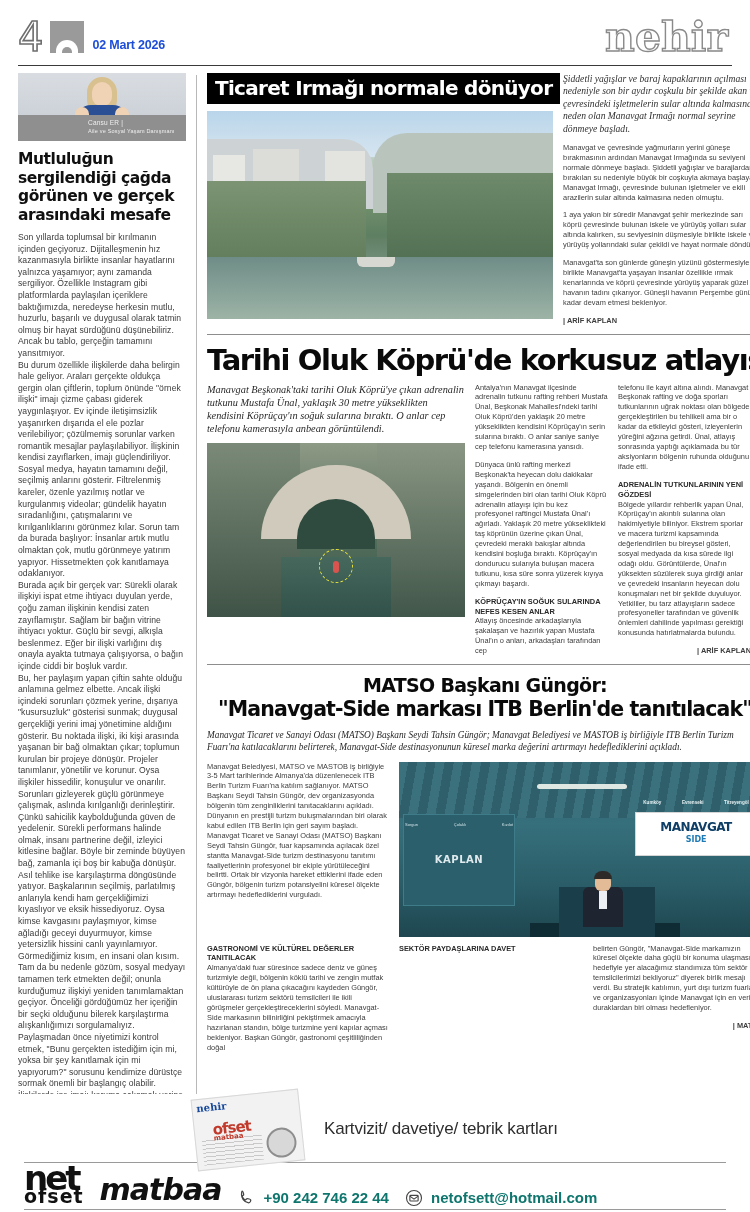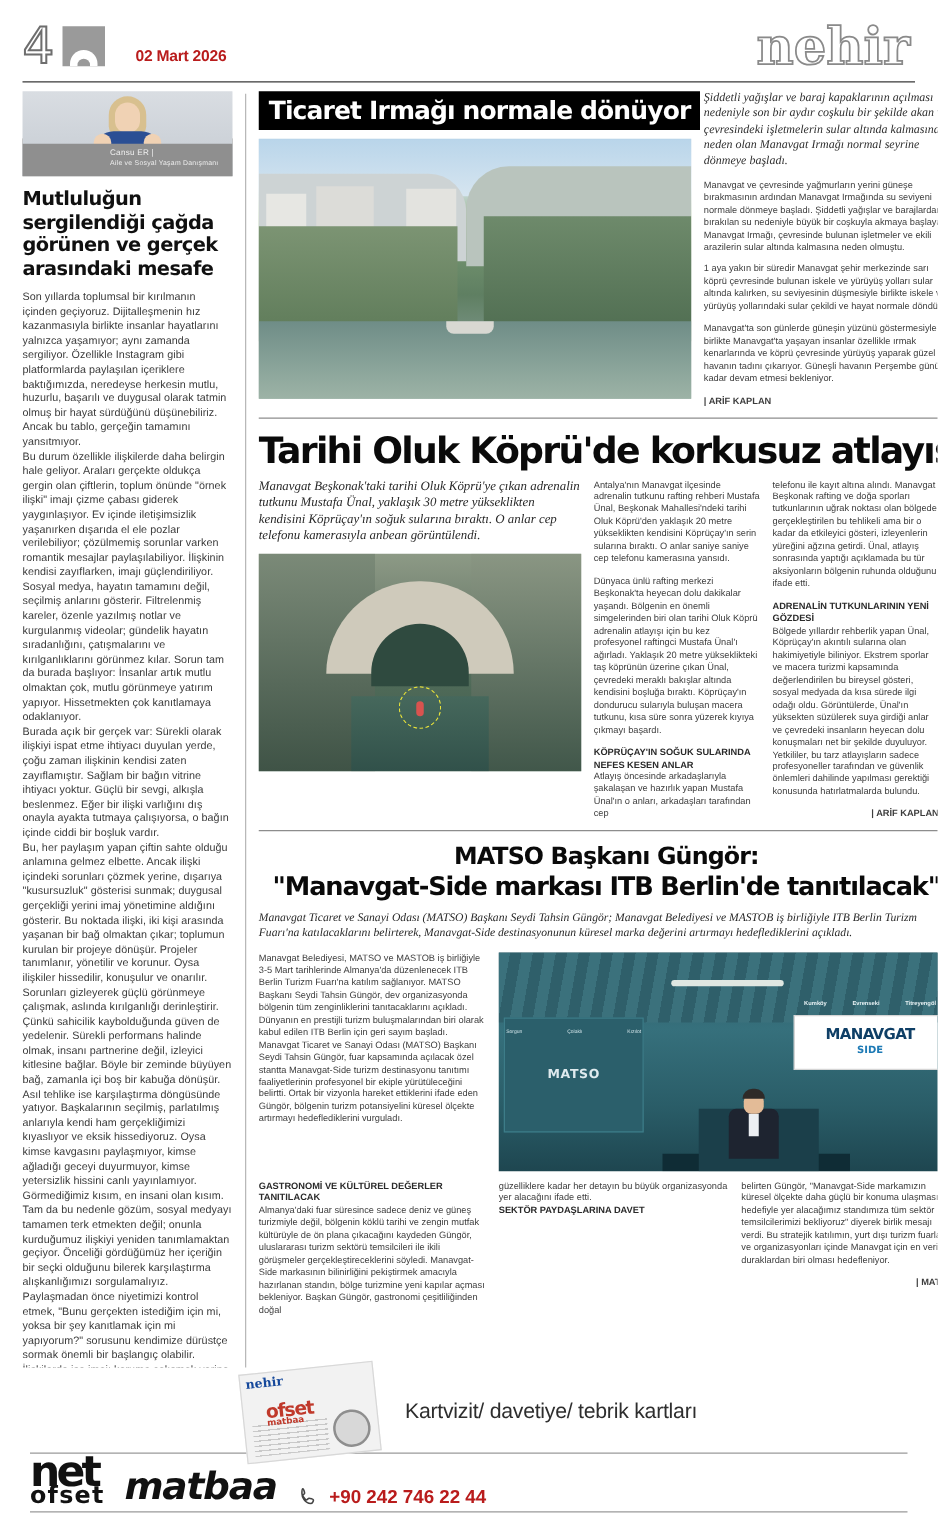--- a/index.html
+++ b/index.html
@@ -37,22 +37,22 @@
     width: 22px; height: 13px; background: #ffffff;
     border-top-left-radius: 11px; border-top-right-radius: 11px;
   }
   .mast-logo .arch-in {
     position: absolute; left: 50%; bottom: 0; transform: translateX(-50%);
     width: 10px; height: 6px; background: #9a9a9a;
     border-top-left-radius: 5px; border-top-right-radius: 5px;
   }
   .mast-date {
     font-family: "Liberation Sans", sans-serif;
-    font-size: 12.5px; font-weight: 700; color: #b91c1c;
-    margin-bottom: 3px; letter-spacing: -0.2px; margin-left: 16px;
+    font-size: 12.5px; font-weight: 700; color: #1d4ed8;
+    margin-bottom: 3px; letter-spacing: -0.2px;
   }
   .mast-brand {
     font-family: "DejaVu Serif", serif;
     font-size: 41px; font-weight: 700; line-height: 40px;
     color: #ffffff;
     -webkit-text-stroke: 1.4px #8a8a8a;
     letter-spacing: 0px;
     padding-right: 4px;
   }
   .rule-main { border-top: 1.6px solid #3a3a3a; margin-top: 5px; }
@@ -273,21 +273,21 @@
     position: relative;
   }
   .logo-ofset {
     font-family: "DejaVu Sans", sans-serif;
     font-size: 19px; font-weight: 700; color: #111; letter-spacing: 1px; margin-top: -8px;
   }
   .logo-matbaa {
     font-family: "DejaVu Sans", sans-serif;
     font-style: italic; font-size: 30px; font-weight: 700; color: #111; letter-spacing: -1px;
   }
-  .ad-contact { display: flex; align-items: center; gap: 7px; font-size: 15px; font-weight: 700; color: #b91c1c; }
+  .ad-contact { display: flex; align-items: center; gap: 7px; font-size: 15px; font-weight: 700; color: #0f766e; }
   .ad-icon { width: 19px; height: 19px; display: inline-flex; align-items: center; justify-content: center; color: #444; }
   .ad-rule2 { border-top: 1.2px solid #9a9a9a; margin-top: 2px; }
 </style>
 </head>
 <body>
 
 <div class="page">
 
   <div class="masthead">
     <div class="mast-left">
@@ -408,21 +408,21 @@
           <div class="a3-stage">
             <div class="photo-stand">
               <div class="ceil"></div>
               <div class="led"></div>
               <div class="left-wall"></div>
               <div class="left-minis">
                 <span>Sorgun</span>
                 <span>Çolaklı</span>
                 <span>Kızılot</span>
               </div>
-              <div class="matso-txt">MATSO</div>
+              <div class="matso-txt">KAPLAN</div>
               <div class="mini-labels">
                 <span>Kumköy</span>
                 <span>Evrenseki</span>
                 <span>Titreyengöl</span>
               </div>
               <div class="banner"></div>
               <div class="banner-txt">MANAVGAT</div>
               <div class="banner-sub">SIDE</div>
               <div class="table"></div>
               <div class="podium"></div>
@@ -432,21 +432,20 @@
               <div class="speaker-hair"></div>
             </div>
           </div>
         </div>
         <div class="a3-two">
           <div class="a3-cc">
             <p class="body-sm sub-head" style="margin-top:0">GASTRONOMİ VE KÜLTÜREL DEĞERLER TANITILACAK</p>
             <p class="body-sm" style="margin-top:0">Almanya'daki fuar süresince sadece deniz ve güneş turizmiyle değil, bölgenin köklü tarihi ve zengin mutfak kültürüyle de ön plana çıkacağını kaydeden Güngör, uluslararası turizm sektörü temsilcileri ile ikili görüşmeler gerçekleştireceklerini söyledi. Manavgat-Side markasının bilinirliğini pekiştirmek amacıyla hazırlanan standın, bölge turizmine yeni kapılar açması bekleniyor. Başkan Güngör, gastronomi çeşitliliğinden doğal</p>
           </div>
           <div class="a3-cm">
-            <p class="body-sm" style="margin-top:0">güzelliklere kadar her detayın bu büyük organizasyonda yer alacağını ifade etti.</p>
             <p class="body-sm sub-head" style="margin-top:0">SEKTÖR PAYDAŞLARINA DAVET</p>
           </div>
           <div class="a3-cr">
             <p class="body-sm" style="margin-top:0">belirten Güngör, "Manavgat-Side markamızın küresel ölçekte daha güçlü bir konuma ulaşması hedefiyle yer alacağımız standımıza tüm sektör temsilcilerimizi bekliyoruz" diyerek birlik mesajı verdi. Bu stratejik katılımın, yurt dışı turizm fuarları ve organizasyonları içinde Manavgat için en verimli duraklardan biri olması hedefleniyor.</p>
             <p class="body-sm byline" style="text-align:right">| MATSO</p>
           </div>
         </div>
       </div>
 
     </div>
@@ -471,17 +470,27 @@
       </div>
       <div class="logo-matbaa">matbaa</div>
       <div class="ad-contact">
         <span class="ad-icon">
           <svg width="17" height="17" viewBox="0 0 24 24" fill="none" stroke="currentColor" stroke-width="1.8">
             <path d="M6 3c1 0 2 4 2 5s-2 1.5-2 2.5 3 5 4 5 2-2 3-2 5 1 5 2-1 4-3 4C8 19 5 12 5 8c0-3 0-5 1-5z"></path>
           </svg>
         </span>
         <span>+90 242 746 22 44</span>
       </div>
+      <div class="ad-contact">
+        <span class="ad-icon">
+          <svg width="18" height="18" viewBox="0 0 24 24" fill="none" stroke="currentColor" stroke-width="1.5">
+            <circle cx="12" cy="12" r="10"></circle>
+            <rect x="6.5" y="8.5" width="11" height="7.5" rx="1"></rect>
+            <path d="M6.5 9.5l5.5 4 5.5-4"></path>
+          </svg>
+        </span>
+        <span>netofsett@hotmail.com</span>
+      </div>
     </div>
     <div class="ad-rule2"></div>
   </div>
 
 </div>
 
 </body></html>

